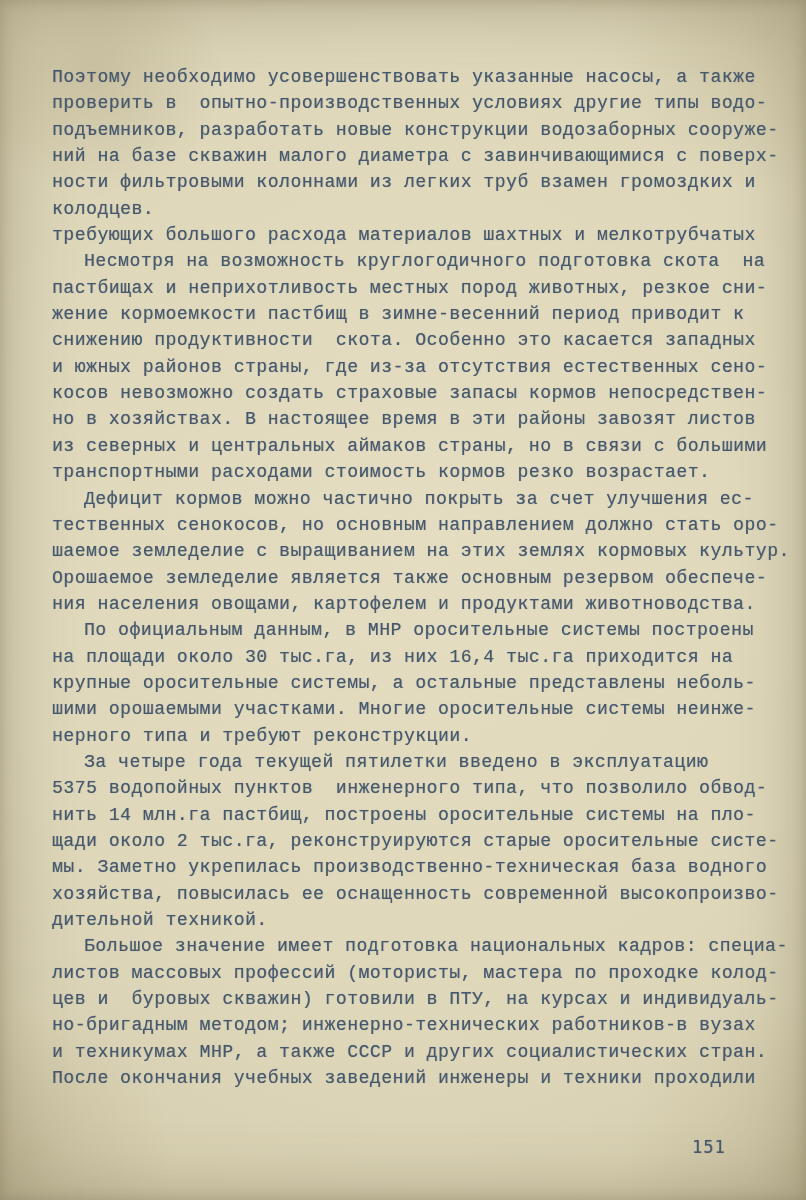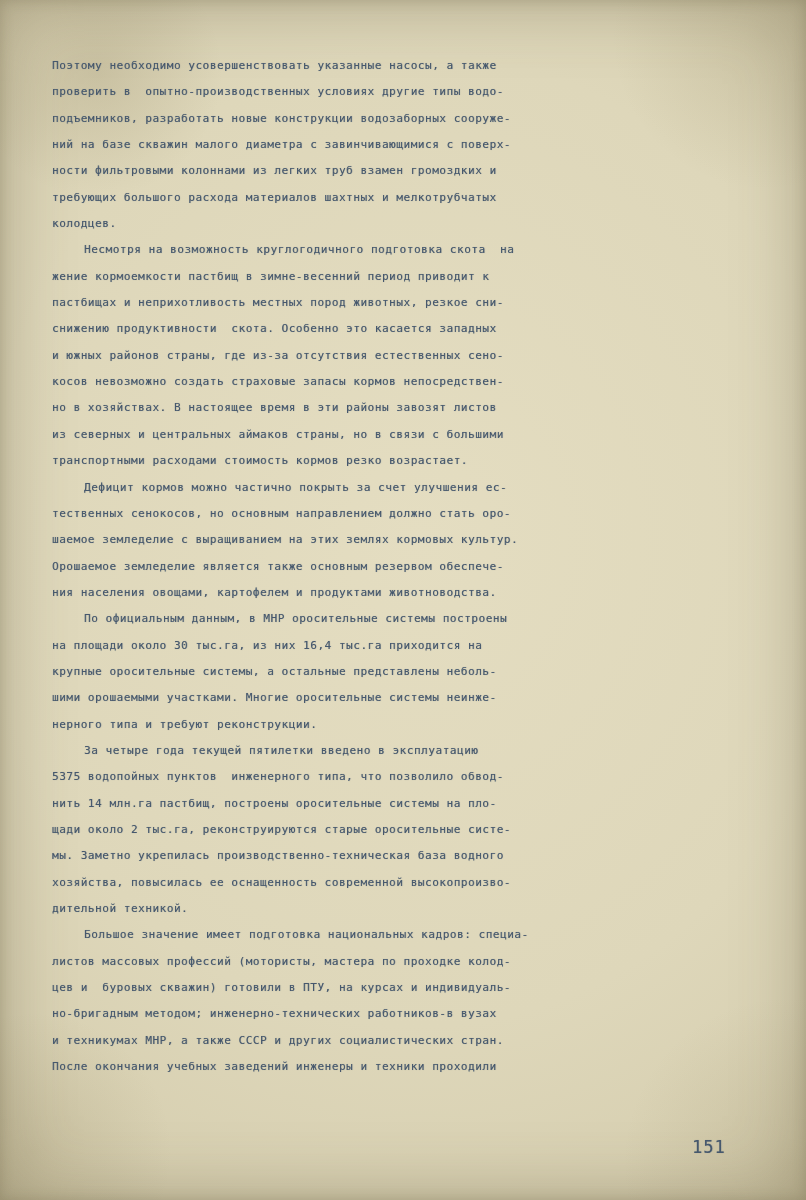--- a/index.html
+++ b/index.html
@@ -39,27 +39,28 @@
     background:
       radial-gradient(circle 180px at 12% 6%, rgba(120,108,70,0.18), transparent 70%),
       radial-gradient(circle 220px at 95% 3%, rgba(120,108,70,0.15), transparent 70%),
       radial-gradient(circle 200px at 4% 96%, rgba(120,108,70,0.16), transparent 70%),
       radial-gradient(circle 240px at 98% 97%, rgba(120,108,70,0.14), transparent 70%);
     pointer-events: none;
   }
   .text-block {
     position: absolute;
     left: 52px;
-    top: 53px;
+    top: 64px;
     width: 706px;
     color: var(--ink);
-    font-size: 11px;
+    font-size: 18px;
     line-height: 26.35px;
     letter-spacing: 0.55px;
     text-shadow: 0.4px 0.3px 0.7px rgba(70, 88, 109, 0.55);
+    font-family: Liberation Mono, monospace;
   }
   .para { margin: 0; }
   .line { white-space: pre; }
   .line.indent { text-indent: 32px; }
   .page-number {
     position: absolute;
     left: 692px;
     top: 1137px;
     color: var(--ink);
     font-size: 17px;
@@ -71,27 +72,27 @@
 <body>
 
 <div class="page">
   <div class="text-block" id="text-block">
       <div class="para">
         <div class="line">Поэтому необходимо усовершенствовать указанные насосы, а также</div>
         <div class="line">проверить в  опытно-производственных условиях другие типы водо-</div>
         <div class="line">подъемников, разработать новые конструкции водозаборных сооруже-</div>
         <div class="line">ний на базе скважин малого диаметра с завинчивающимися с поверх-</div>
         <div class="line">ности фильтровыми колоннами из легких труб взамен громоздких и</div>
+        <div class="line">колодцев.</div>
         <div class="line">требующих большого расхода материалов шахтных и мелкотрубчатых</div>
-        <div class="line">колодцев.</div>
       </div>
       <div class="para">
         <div class="line indent">Несмотря на возможность круглогодичного подготовка скота  на</div>
+        <div class="line">пастбищах и неприхотливость местных пород животных, резкое сни-</div>
         <div class="line">жение кормоемкости пастбищ в зимне-весенний период приводит к</div>
-        <div class="line">пастбищах и неприхотливость местных пород животных, резкое сни-</div>
         <div class="line">снижению продуктивности  скота. Особенно это касается западных</div>
         <div class="line">и южных районов страны, где из-за отсутствия естественных сено-</div>
         <div class="line">косов невозможно создать страховые запасы кормов непосредствен-</div>
         <div class="line">но в хозяйствах. В настоящее время в эти районы завозят листов</div>
         <div class="line">из северных и центральных аймаков страны, но в связи с большими</div>
         <div class="line">транспортными расходами стоимость кормов резко возрастает.</div>
       </div>
       <div class="para">
         <div class="line indent">Дефицит кормов можно частично покрыть за счет улучшения ес-</div>
         <div class="line">тественных сенокосов, но основным направлением должно стать оро-</div>

